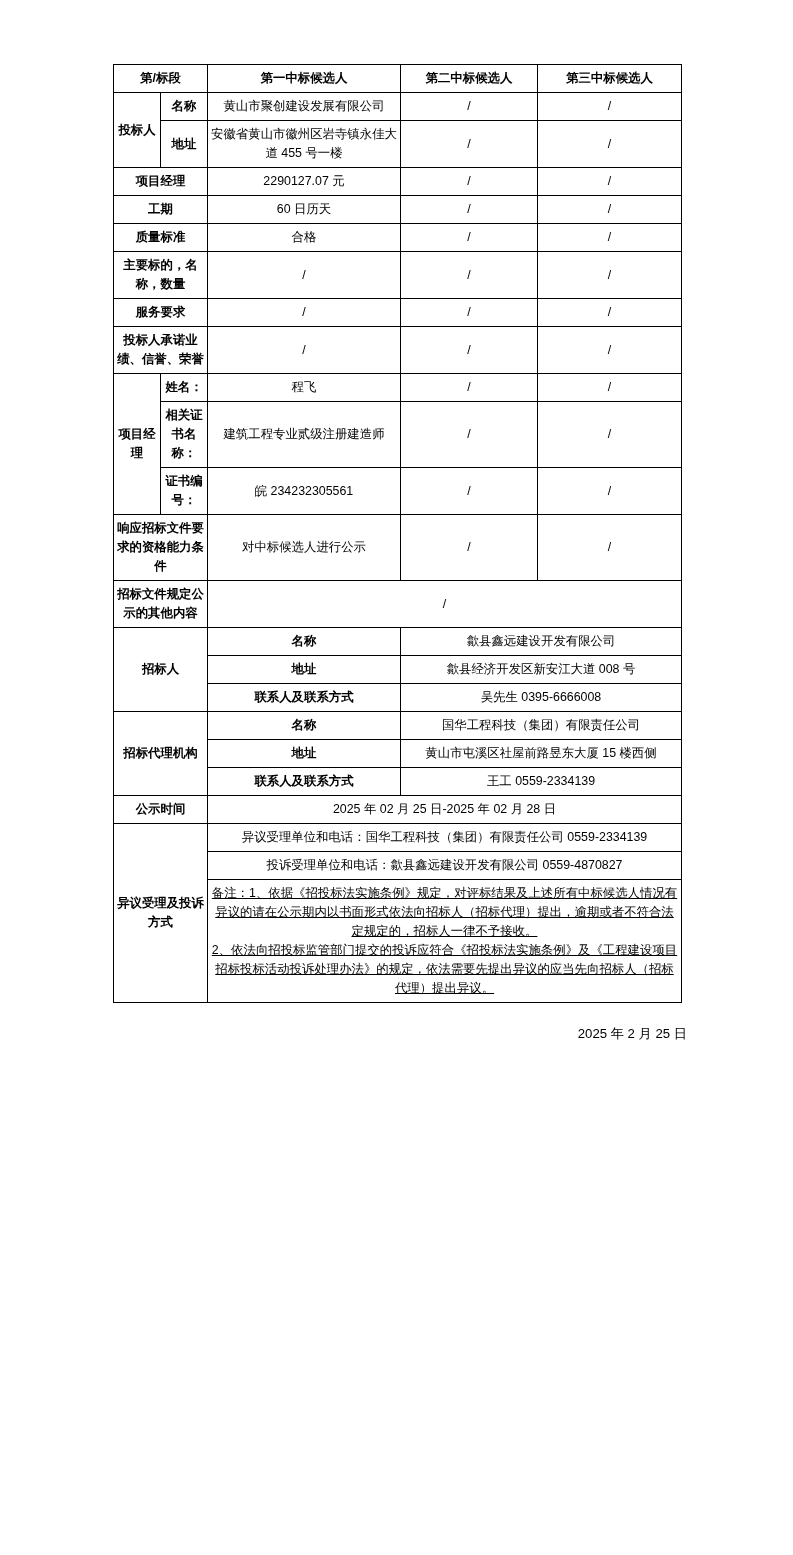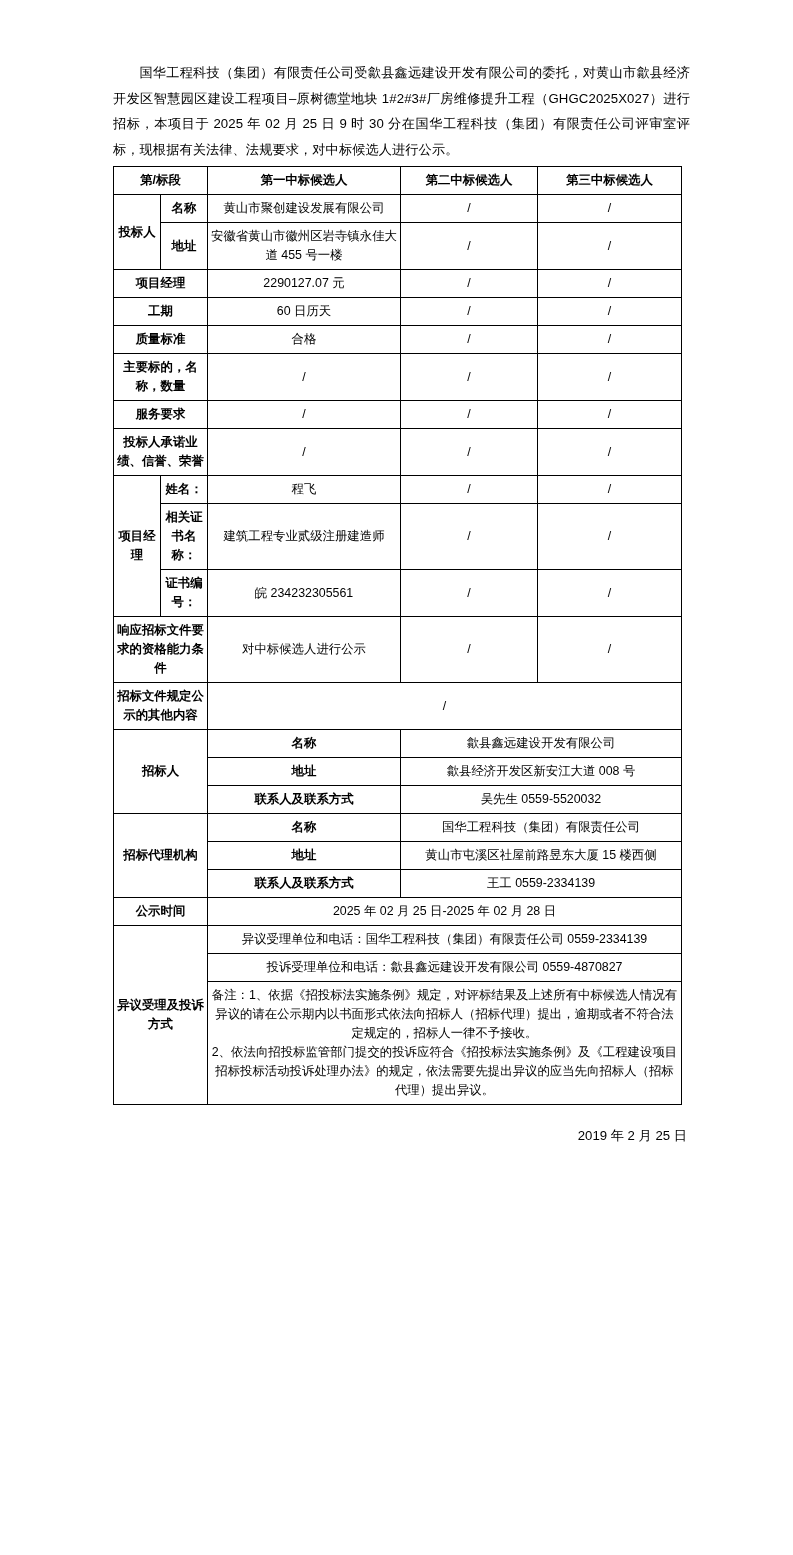--- a/index.html
+++ b/index.html
@@ -49,20 +49,21 @@
   td.lbl{font-weight:bold;}
   td.hdr{font-weight:bold;}
   td.val{font-weight:normal;}
   td.slash{font-weight:normal;}
   td.left{text-align:left;padding-left:6px;}
   td.notes{
     text-align:left;
     padding:4px 5px 5px 5px;
     line-height:21.5px;
     font-size:12.4px;
+    text-decoration:underline;
   }
 
   
   col.c-lbl1{width:47px;}
   col.c-lbl2{width:47px;}
   col.c-first{width:193px;}
   col.c-second{width:137px;}
   col.c-third{width:144px;}
 
   
@@ -74,21 +75,20 @@
     padding-right:3px;
   }
   .sign div{margin:0;}
 </style>
 </head>
 <body>
 
 <div class="page">
 
   <div class="intro">
-    <p class="indent">国华工程科技（集团）有限责任公司受歙县鑫远建设开发有限公司的委托，对黄山市歙县经济开发区智慧园区建设工程项目–原树德堂地块 1#2#3#厂房维修提升工程（GHGC2025X027）进行招标，本项目于 2025 年 02 月 25 日 9 时 30 分在国华工程科技（集团）有限责任公司评审室评标，现根据有关法律、法规要求，对中标候选人进行公示。</p>
   </div>
 
   <table class="main">
     <colgroup>
       <col class="c-lbl1">
         <col class="c-lbl2">
         <col class="c-first">
         <col class="c-second">
         <col class="c-third">
     </colgroup>
@@ -196,21 +196,21 @@
         <td class="lbl" colspan="2" rowspan="3">招标人</td>
         <td class="lbl">名称</td>
         <td class="val" colspan="2">歙县鑫远建设开发有限公司</td>
       </tr>
       <tr>
         <td class="lbl">地址</td>
         <td class="val" colspan="2">歙县经济开发区新安江大道 008 号</td>
       </tr>
       <tr>
         <td class="lbl">联系人及联系方式</td>
-        <td class="val" colspan="2">吴先生 0559-5520032</td>
+        <td class="val" colspan="2">吴先生 0395-6666008</td>
       </tr>
 
       <tr>
         <td class="lbl" colspan="2" rowspan="3">招标代理机构</td>
         <td class="lbl">名称</td>
         <td class="val" colspan="2">国华工程科技（集团）有限责任公司</td>
       </tr>
       <tr>
         <td class="lbl">地址</td>
         <td class="val" colspan="2">黄山市屯溪区社屋前路昱东大厦 15 楼西侧</td>
@@ -236,16 +236,16 @@
         <td class="notes" colspan="3">
           <div>备注：1、依据《招投标法实施条例》规定，对评标结果及上述所有中标候选人情况有异议的请在公示期内以书面形式依法向招标人（招标代理）提出，逾期或者不符合法定规定的，招标人一律不予接收。</div>
           <div>2、依法向招投标监管部门提交的投诉应符合《招投标法实施条例》及《工程建设项目招标投标活动投诉处理办法》的规定，依法需要先提出异议的应当先向招标人（招标代理）提出异议。</div>
         </td>
       </tr>
 
     </tbody>
   </table>
 
   <div class="sign">
-    <div>2019 年 2 月 25 日</div>
+    <div>2025 年 2 月 25 日</div>
   </div>
 
 </div>
 
 </body></html>

